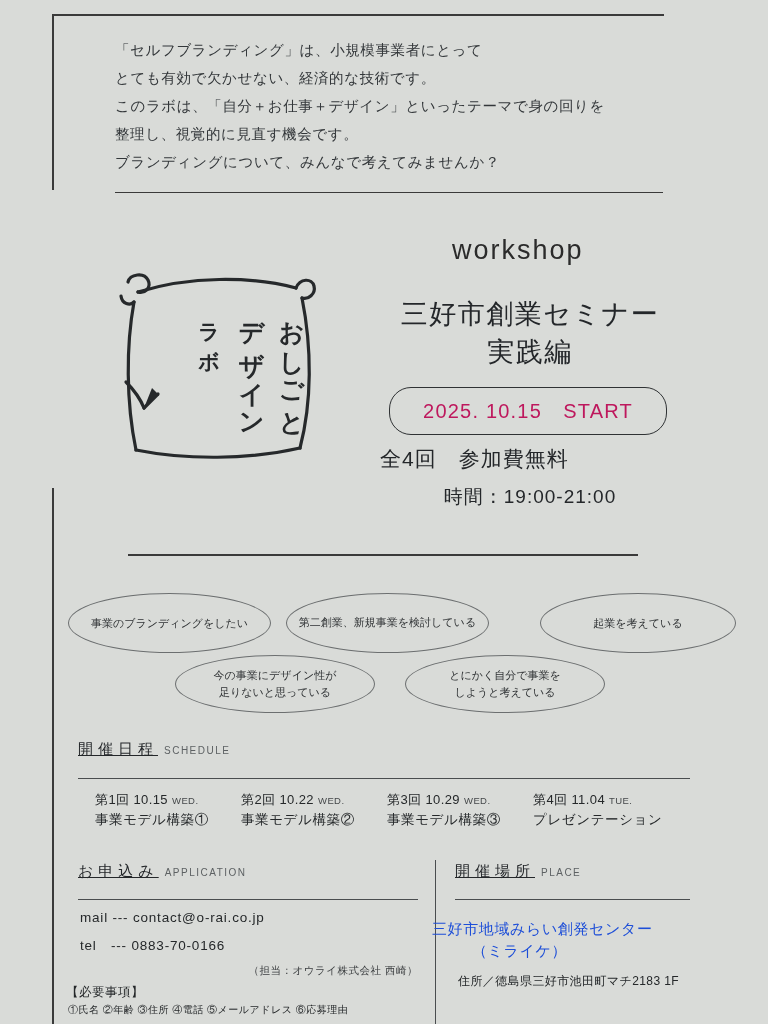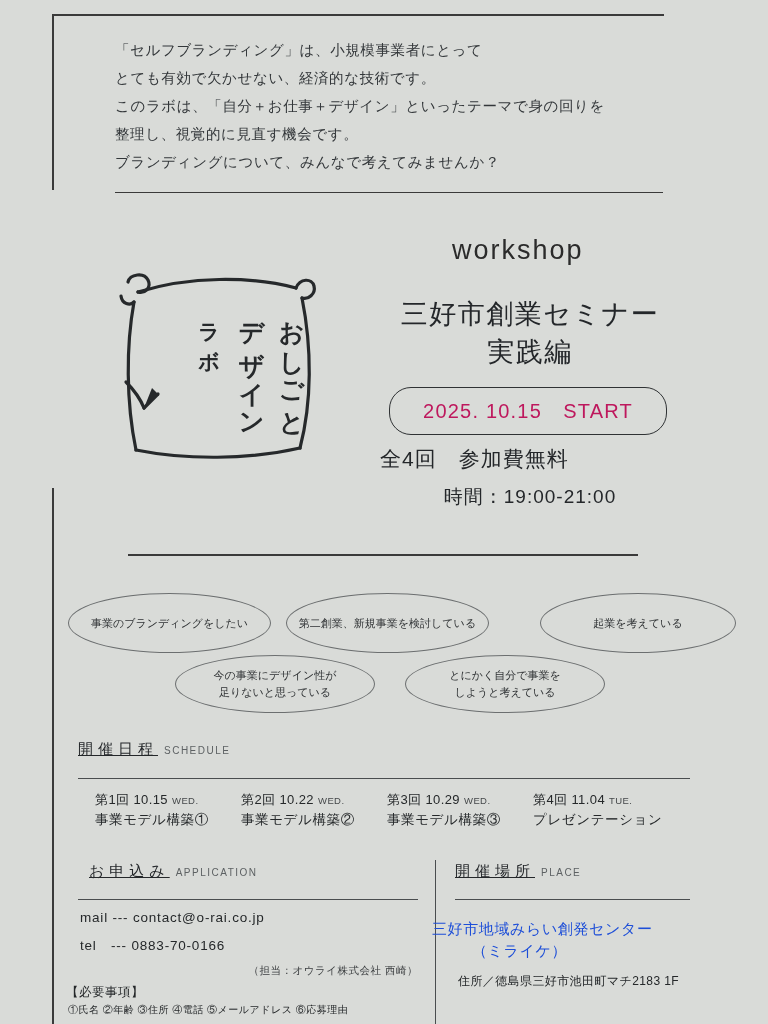--- a/index.html
+++ b/index.html
@@ -168,21 +168,21 @@
     align-items: center;
     justify-content: center;
     text-align: center;
     font-size: 11px;
     line-height: 17px;
     color: #2e3133;
     box-sizing: border-box;
     padding: 0 10px;
   }
   .b1 { left: 68px;  top: 593px; width: 203px; height: 60px; }
-  .b2 { left: 286px; top: 593px; width: 203px; height: 60px; }
+  .b2 { left: 286px; top: 593px; width: 203px; height: 60px; font-family: Liberation Mono, monospace; }
   .b3 { left: 540px; top: 593px; width: 196px; height: 60px; }
   .b4 { left: 175px; top: 655px; width: 200px; height: 58px; }
   .b5 { left: 405px; top: 655px; width: 200px; height: 58px; }
 
   
   .sec-head {
     position: absolute;
     color: #24272a;
     white-space: nowrap;
   }
@@ -191,21 +191,21 @@
     letter-spacing: 5px;
     text-decoration: underline;
   }
   .sec-head .en {
     font-size: 10px;
     letter-spacing: 1.5px;
     color: #5d6163;
     margin-left: 6px;
   }
   .schedule-head { left: 78px; top: 740px; }
-  .application-head { left: 78px; top: 862px; margin-left: 11px; }
+  .application-head { left: 78px; top: 862px; }
   .place-head { left: 455px; top: 862px; }
 
   .rule-schedule {
     position: absolute;
     left: 78px;
     top: 778px;
     width: 612px;
     height: 1px;
     background: #4a4d4f;
   }

